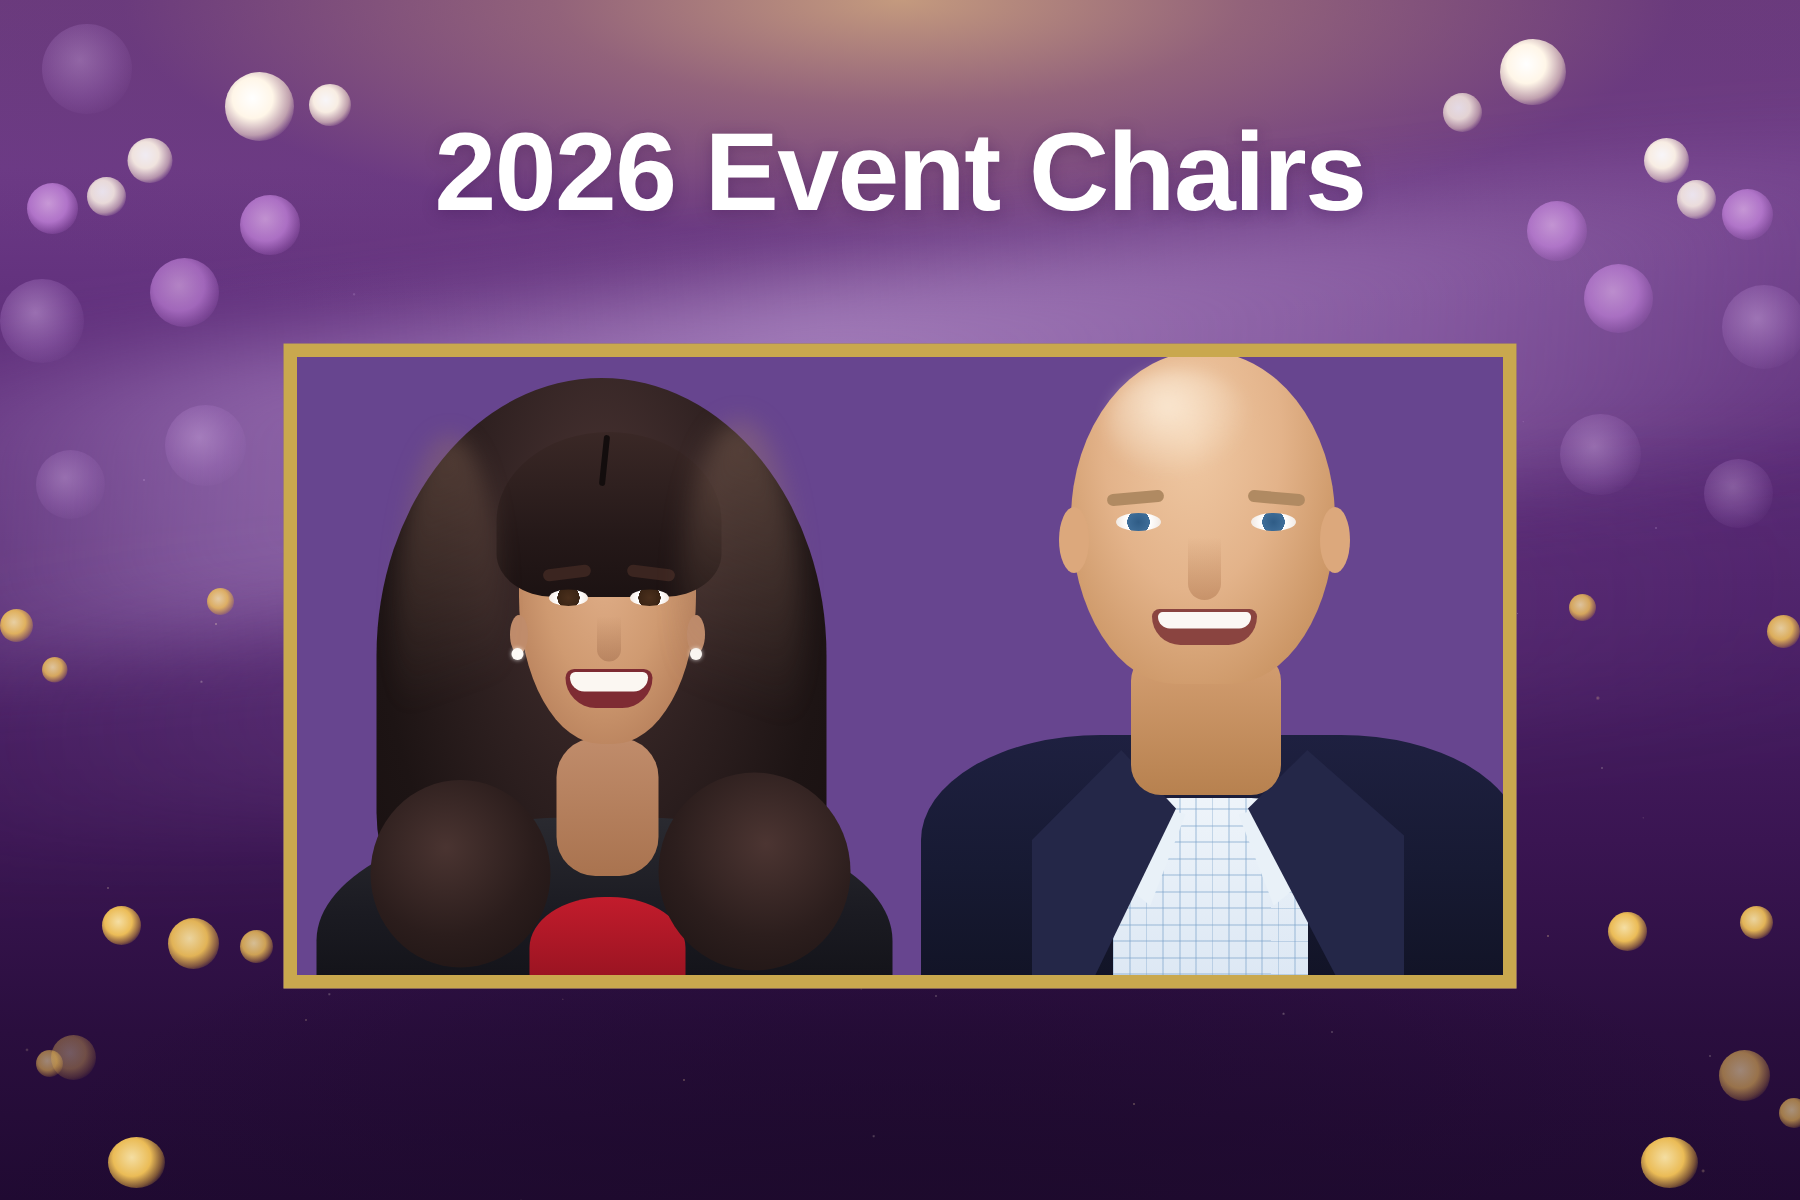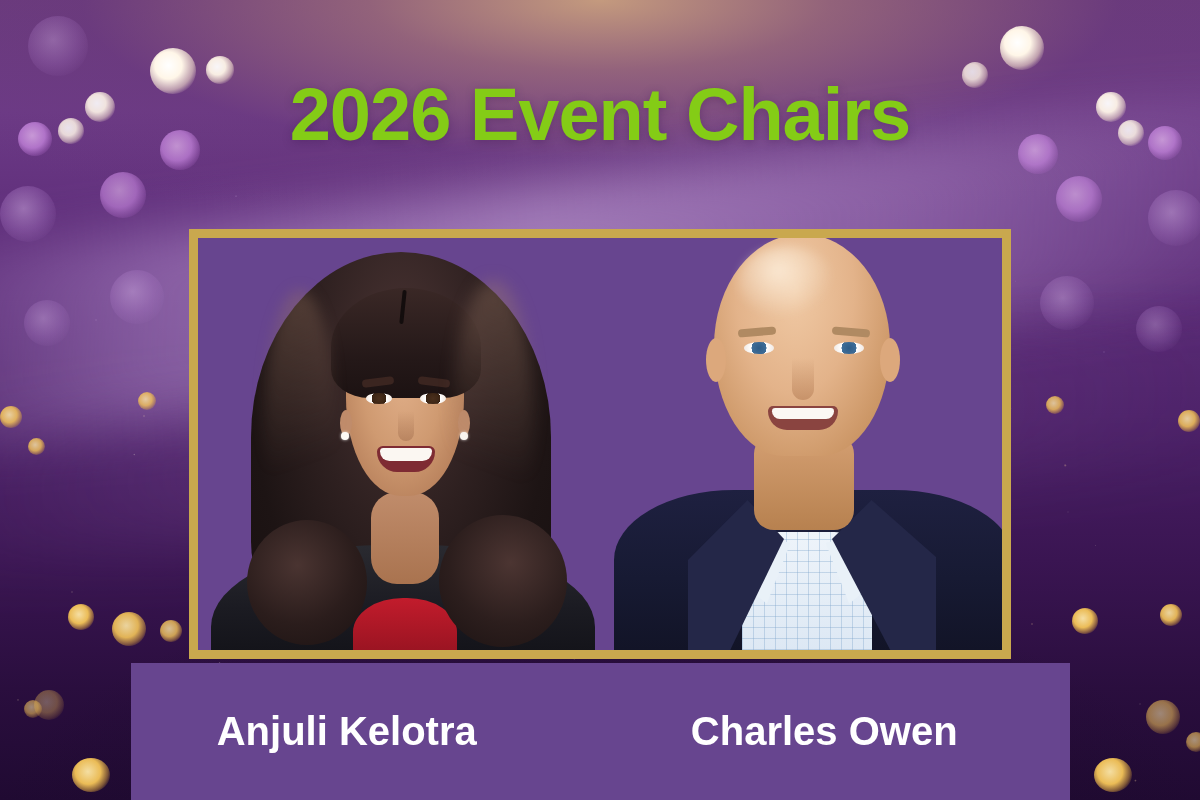--- a/index.html
+++ b/index.html
@@ -58,21 +58,21 @@
   .bokeh{position:absolute;border-radius:50%;}
   
   .bk-w{background:radial-gradient(circle at 40% 38%, #ffffff 0%, #fff6e8 34%, rgba(255,238,212,.55) 62%, rgba(255,235,205,0) 78%);}
   .bk-g{background:radial-gradient(circle at 42% 40%, #ffe9a8 0%, #f5c558 42%, rgba(228,170,60,.5) 66%, rgba(210,150,50,0) 80%);}
   .bk-v{background:radial-gradient(circle at 42% 40%, #e7b8f2 0%, #c887e0 44%, rgba(180,110,205,.45) 68%, rgba(160,95,190,0) 82%);}
   .bk-p{background:radial-gradient(circle at 42% 40%, rgba(214,178,232,.8) 0%, rgba(178,128,205,.5) 48%, rgba(150,100,180,0) 80%);}
 
   
   .title{
     position:absolute;left:0;right:0;top:78px;z-index:5;text-align:center;
-    color:#84cc16;font-size:74px;font-weight:bold;letter-spacing:-1px;
+    color:#ffffff;font-size:74px;font-weight:bold;letter-spacing:-1px;
     font-family:"Liberation Sans", sans-serif;
     text-shadow:0 2px 10px rgba(60,20,80,.35);
     line-height:1;
   }
 
   
   .frame{
     position:absolute;left:189px;top:229px;width:822px;height:430px;z-index:3;
     border:9px solid #c9a84e;background:#67458f;box-sizing:border-box;
   }
@@ -278,18 +278,14 @@
         <div class="m-eyeR"></div>
         <div class="m-nose"></div>
         <div class="m-smile">
           <div class="m-teeth"></div>
         </div>
       </div>
 
     </div>
   </div>
 
-  <div class="namebar">
-    <div class="namecell left">Anjuli Kelotra</div>
-    <div class="namecell right">Charles Owen</div>
-  </div>
 
 </div>
 
 </body></html>

